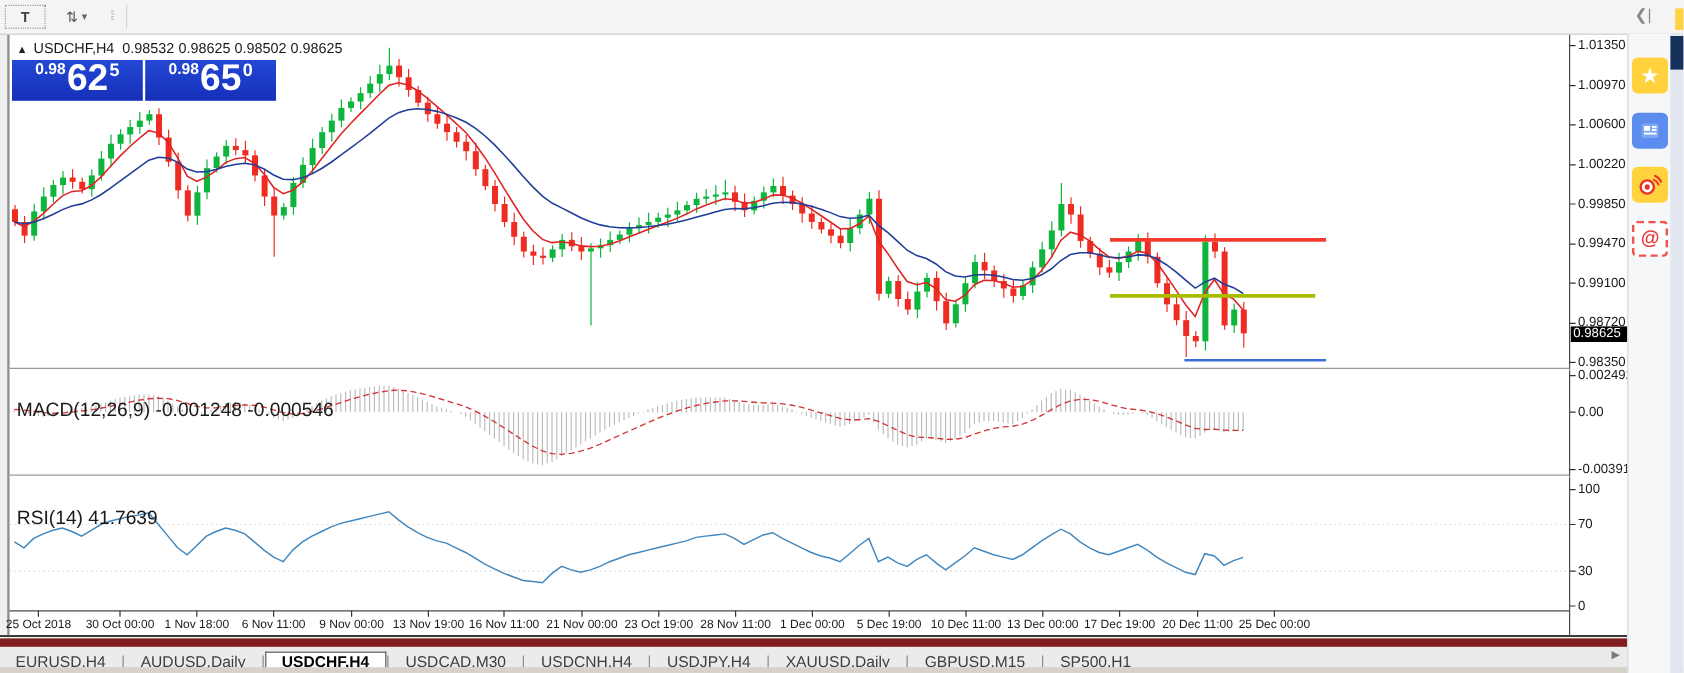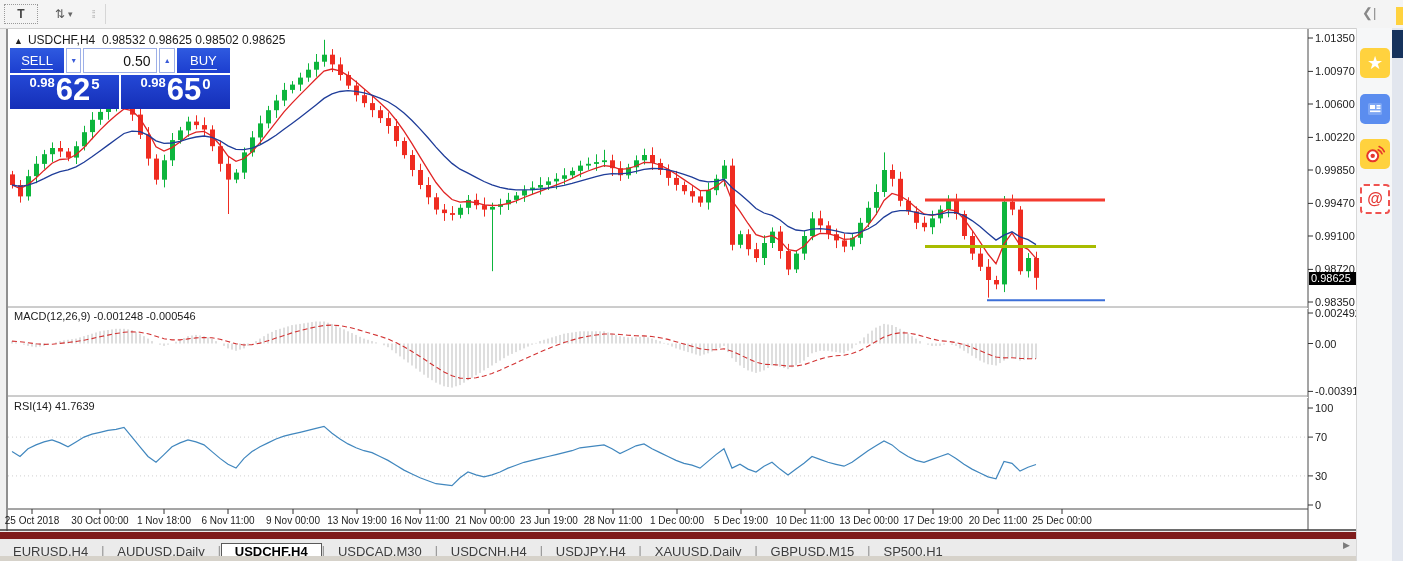--- a/index.html
+++ b/index.html
@@ -21,21 +21,21 @@
   #draw-tool .caret{font-size:9px;color:#666;margin-left:3px;}
   .grip{color:#b9b9b9;font-size:11px;letter-spacing:-2px;margin:0 6px 0 10px;}
   .vsep{width:1px;height:20px;background:#d6d6d6;margin:0 5px;}
 
   
   #plot-bg{left:6px;top:28px;width:1350px;height:503px;background:#ffffff;
     border-left:2px solid #8f8f8f;z-index:1;}
   #chart-svg{left:0;top:0;z-index:2;}
   #chart-title{left:14px;top:33px;z-index:3;font-size:12px;color:#1a1a1a;}
   #chart-title .arr{font-size:9px;margin-right:5px;color:#222;}
-  .ind-label{z-index:3;font-size:11px;color:#1a1a1a;}
+  .ind-label{z-index:3;font-size:16px;color:#1a1a1a;margin-top:24px;}
   .axis-label{z-index:3;font-size:11px;color:#1a1a1a;white-space:nowrap;}
   .time-label{z-index:3;font-size:10px;color:#1a1a1a;white-space:nowrap;transform:translateX(-50%);}
   #price-tag{left:1309px;width:49px;height:13px;background:#000;color:#fff;
     font-size:11px;z-index:4;text-align:left;padding-left:2px;line-height:13px;}
 
   
   #trade-panel{left:10px;top:48px;width:220px;z-index:5;font-family:"Liberation Sans",sans-serif;}
   #tp-row1{display:flex;height:25px;gap:2px;}
   .tp-btn{background:linear-gradient(#2f5ae0,#1c3ecf);color:#fff;font-size:13px;
     display:flex;flex-direction:column;align-items:center;justify-content:center;cursor:pointer;}
@@ -650,35 +650,20 @@
   </svg>
 
 <div id="chart-title" class="abs">
   <span class="arr">▲</span><span>USDCHF,H4</span>&nbsp;&nbsp;<span>0.98532 0.98625 0.98502 0.98625</span>
 </div>
 
 <div class="abs ind-label" style="left:14px;top:310px;">MACD(12,26,9) -0.001248 -0.000546</div>
 <div class="abs ind-label" style="left:14px;top:400px;">RSI(14) 41.7639</div>
 
 <div id="trade-panel" class="abs">
-  <div id="tp-row1">
-    <div class="tp-btn" id="sell-btn">
-      <span class="lbl">SELL</span>
-      </div>
-    <div class="spin">
-      <span>▼</span>
-      </div>
-    <input id="vol-input" value="0.50" style="">
-    <div class="spin">
-      <span>▲</span>
-      </div>
-    <div class="tp-btn" id="buy-btn">
-      <span class="lbl">BUY</span>
-      </div>
-  </div>
   <div id="tp-row2">
     <div class="px-box">
       <span class="px-small">0.98</span>
       <span class="px-big">62</span>
       <span class="px-sup">5</span>
     </div>
     <div class="px-box">
       <span class="px-small">0.98</span>
       <span class="px-big">65</span>
       <span class="px-sup">0</span>
@@ -767,21 +752,21 @@
 <div class="abs axis-label" style="left: 1315px; top: 469.9px;">30</div>
 <div class="abs axis-label" style="left: 1315px; top: 499px;">0</div>
 <div class="abs time-label" style="left: 32px; top: 515px;">25 Oct 2018</div>
 <div class="abs time-label" style="left: 100px; top: 515px;">30 Oct 00:00</div>
 <div class="abs time-label" style="left: 164px; top: 515px;">1 Nov 18:00</div>
 <div class="abs time-label" style="left: 228px; top: 515px;">6 Nov 11:00</div>
 <div class="abs time-label" style="left: 293px; top: 515px;">9 Nov 00:00</div>
 <div class="abs time-label" style="left: 357px; top: 515px;">13 Nov 19:00</div>
 <div class="abs time-label" style="left: 420px; top: 515px;">16 Nov 11:00</div>
 <div class="abs time-label" style="left: 485px; top: 515px;">21 Nov 00:00</div>
-<div class="abs time-label" style="left: 549px; top: 515px;">23 Jun 19:00</div>
+<div class="abs time-label" style="left: 549px; top: 515px;">23 Oct 19:00</div>
 <div class="abs time-label" style="left: 613px; top: 515px;">28 Nov 11:00</div>
 <div class="abs time-label" style="left: 677px; top: 515px;">1 Dec 00:00</div>
 <div class="abs time-label" style="left: 741px; top: 515px;">5 Dec 19:00</div>
 <div class="abs time-label" style="left: 805px; top: 515px;">10 Dec 11:00</div>
 <div class="abs time-label" style="left: 869px; top: 515px;">13 Dec 00:00</div>
 <div class="abs time-label" style="left: 933px; top: 515px;">17 Dec 19:00</div>
 <div class="abs time-label" style="left: 998px; top: 515px;">20 Dec 11:00</div>
 <div class="abs time-label" style="left: 1062px; top: 515px;">25 Dec 00:00</div>
 
 </body></html>

